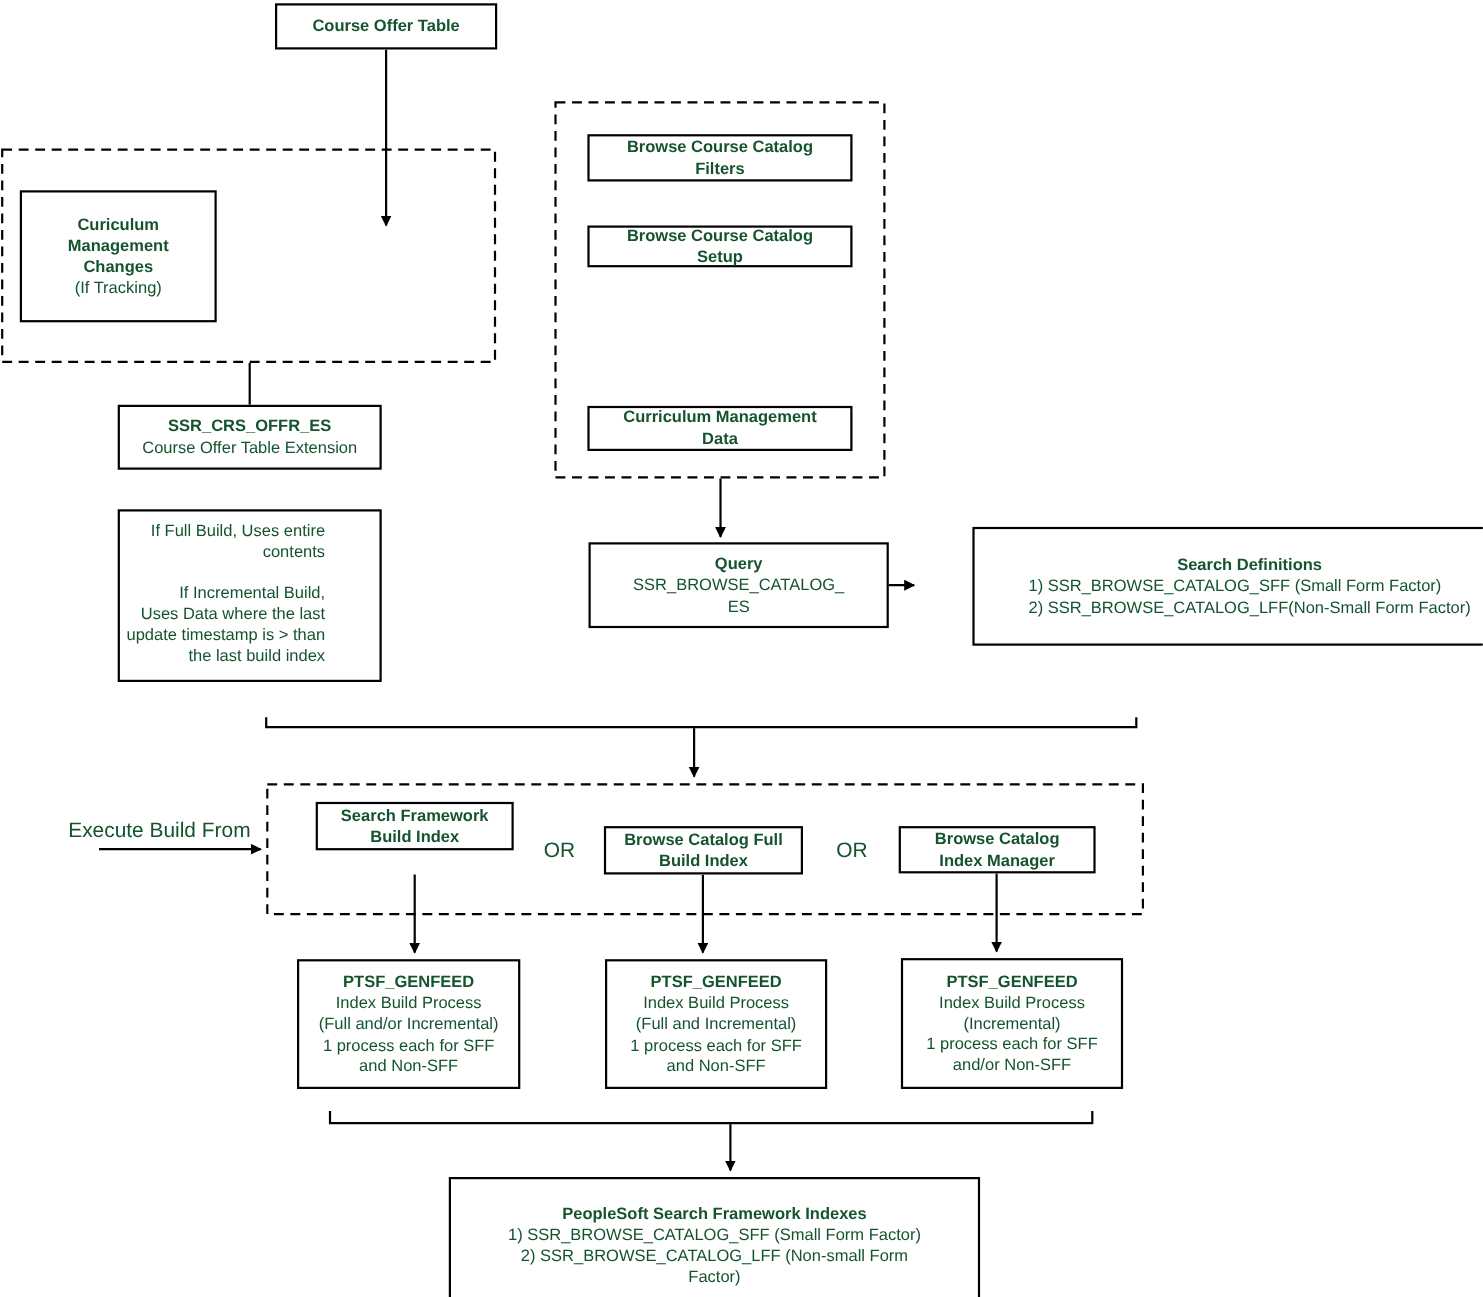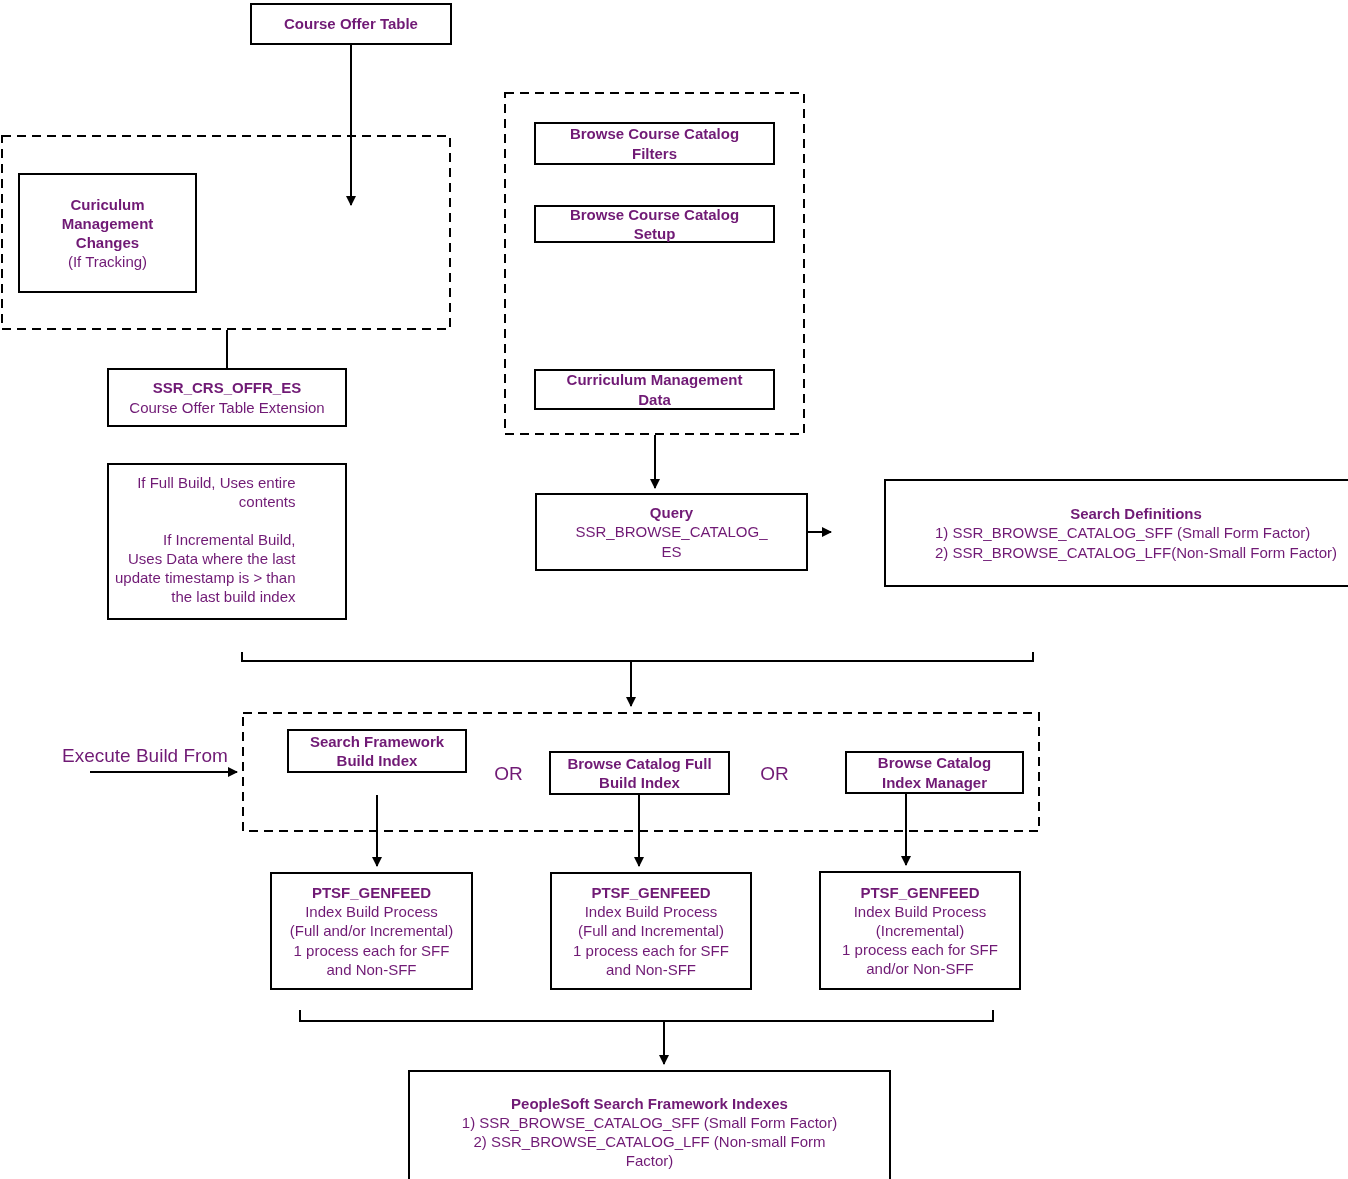--- a/index.html
+++ b/index.html
@@ -1,18 +1,18 @@
 <!DOCTYPE html>
 <html><head>
 <meta charset="utf-8">
 <style>
   html,body { margin:0; padding:0; background:#ffffff; }
   #stage {
     position:relative; width:1348px; height:1179px; background:#ffffff;
-    font-family:"Liberation Sans","DejaVu Sans",sans-serif; color:#701a75;
+    font-family:"Liberation Sans","DejaVu Sans",sans-serif; color:#14532d;
   }
   #wires { position:absolute; left:0; top:0; width:1348px; height:1179px; }
   .box {
     position:absolute; box-sizing:border-box; border:2px solid #000; background:#fff;
     display:flex; flex-direction:column; align-items:center; justify-content:center;
     text-align:center; font-size:15px; line-height:1.27;
   }
   .bold { font-weight:bold; }
   .pre { white-space:pre-line; }
   .leftblock { text-align:left; }
@@ -95,21 +95,21 @@
   </div>
 
   <div class="floatlabel" style="left:62px; top:745px;">Execute Build From</div>
 
   <div class="box bold pre" style="left:287px; top:729px; width:180px; height:44px;">Search Framework
 Build Index</div>
   <div class="floatlabel" style="left:486px; top:763px; width:45px; text-align:center;">OR</div>
   <div class="box bold pre" style="left:549px; top:751px; width:181px; height:44px;">Browse Catalog Full
 Build Index</div>
   <div class="floatlabel" style="left:752px; top:763px; width:45px; text-align:center;">OR</div>
-  <div class="box bold pre" style="left:817px; top:751px; width:179px; height:43px;margin-left:28px;">Browse Catalog
+  <div class="box bold pre" style="left:817px; top:751px; width:179px; height:43px;">Browse Catalog
 Index Manager</div>
 
   <div class="box" style="left:270px; top:872px; width:203px; height:118px;">
     <div class="bold">PTSF_GENFEED</div>
     <div class="pre">Index Build Process
 (Full and/or Incremental)
 1 process each for SFF
 and Non-SFF</div>
   </div>
   <div class="box" style="left:550px; top:872px; width:202px; height:118px;">

